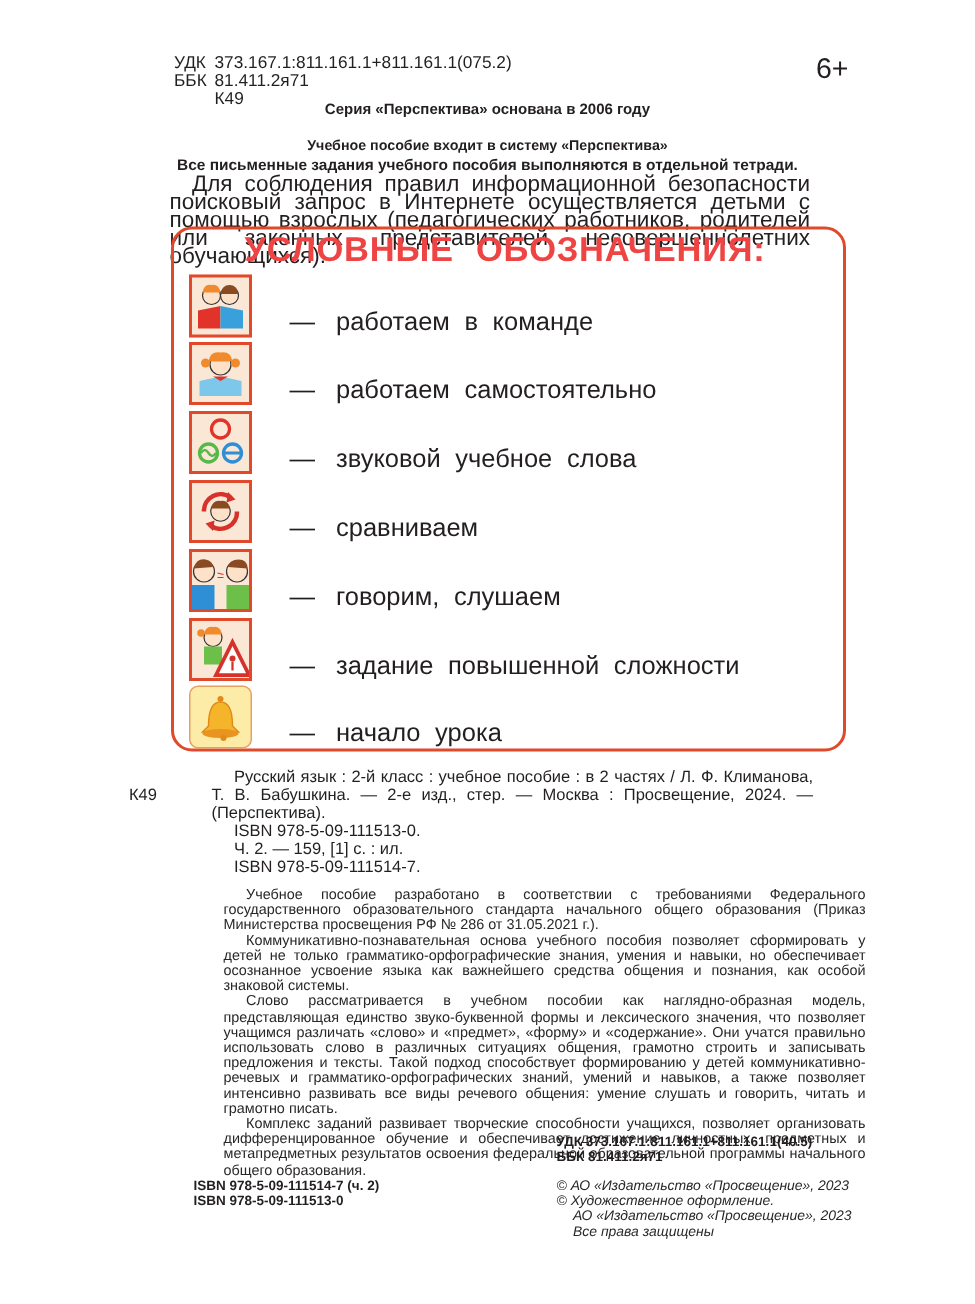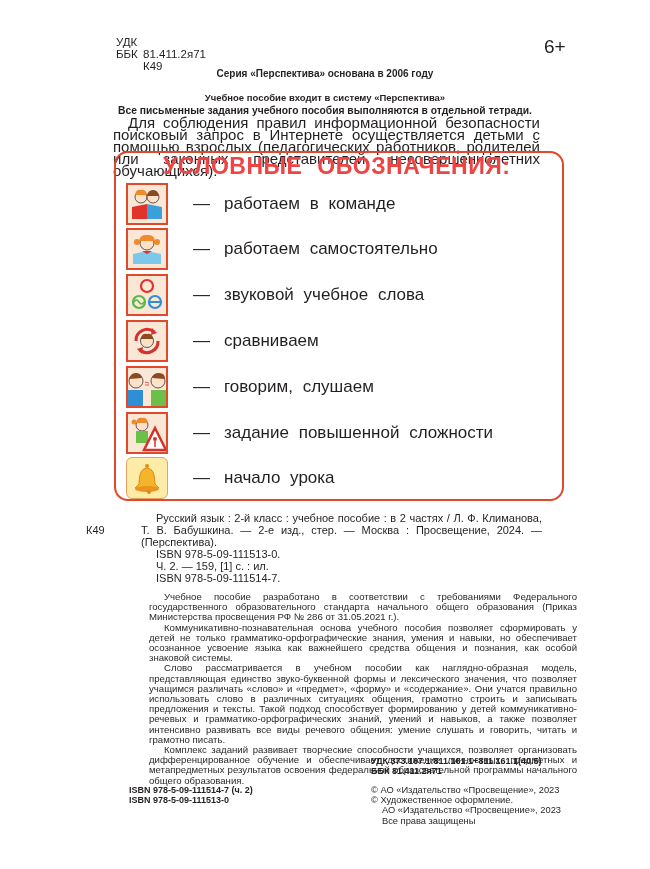--- a/index.html
+++ b/index.html
@@ -9,43 +9,44 @@
   .codes .row { display: flex; }
   .codes .k { width: 27px; }
   .age { left: 544px; top: 36px; font-size: 19px; }
   .center { left: 80px; width: 490px; text-align: center; }
   .series { top: 68px; font-size: 10px; font-weight: bold; }
   .system { top: 92px; font-size: 9.5px; font-weight: bold; text-align: center; }
   .written { top: 105px; font-size: 10.3px; font-weight: bold; }
   .info { left: 113px; top: 117px; width: 427px; font-size: 15px; line-height: 12px; text-align: justify; text-indent: 15px; }
   .legend { left: 114px; top: 151px; width: 450px; height: 350px; border: 2.5px solid #e0492a; border-radius: 14px; box-sizing: border-box; }
   .legend-title { left: 163px; top: 153px; color: #ef4444; font-size: 23px; font-weight: bold; letter-spacing: 0.5px; word-spacing: 8px; }
-  .item { left: 126px; width: 420px; height: 42px; display: flex; align-items: center; }
+  .item { left: 126px; width: 420px; height: 42px; display: flex; align-items: flex-end; }
   .icon { width: 42px; height: 42px; box-sizing: border-box; border: 2px solid #e0492a; background: #fbe7d6; flex-shrink: 0; position: relative; overflow: hidden; }
   .icon.bell { border: 1px solid #e6a060; border-radius: 6px; background: #fdeca8; }
   .item-text { margin-left: 25px; font-size: 17px; word-spacing: 5px; white-space: nowrap; }
   .dash { margin-right: 14px; }
   .biblio { left: 86px; top: 512px; width: 456px; font-size: 11px; line-height: 12px; }
   .author { margin-left: 55px; font-weight: bold; font-size: 11.5px; }
   .k49 { position: absolute; left: 0; top: 12px; }
   .bib-body { margin-left: 55px; text-align: justify; }
   .bib-first { text-indent: 15px; }
   .annot { left: 113px; top: 592px; width: 428px; font-size: 9.6px; line-height: 10.2px; text-align: justify; color: #2a2728; margin-left: 36px; }
   .annot p { margin: 0; text-indent: 15px; }
   .codes2 { left: 371px; top: 756px; font-size: 9px; font-weight: bold; line-height: 10px; }
   .isbn { left: 113px; top: 785px; font-size: 9px; font-weight: bold; line-height: 10px; margin-left: 16px; }
-  .copy { left: 371px; top: 785px; font-size: 9.3px; line-height: 10.2px; color: #2a2728; }
+  .copy { left: 371px; top: 785px; font-size: 9.3px; line-height: 10.2px; color: #2a2728; font-style: italic; }
   .copy .ind { padding-left: 11px; }
 </style>
 </head>
 <body>
 
 <div class="abs codes">
   <div class="row">
       <span class="k">УДК</span>
+      <span>373.167.1:811.161.1+811.161.1(075.2)</span>
     </div>
   <div class="row">
       <span class="k">ББК</span>
       <span>81.411.2я71</span>
     </div>
   <div class="row">
       <span class="k"></span>
       <span>К49</span>
     </div>
 </div>

